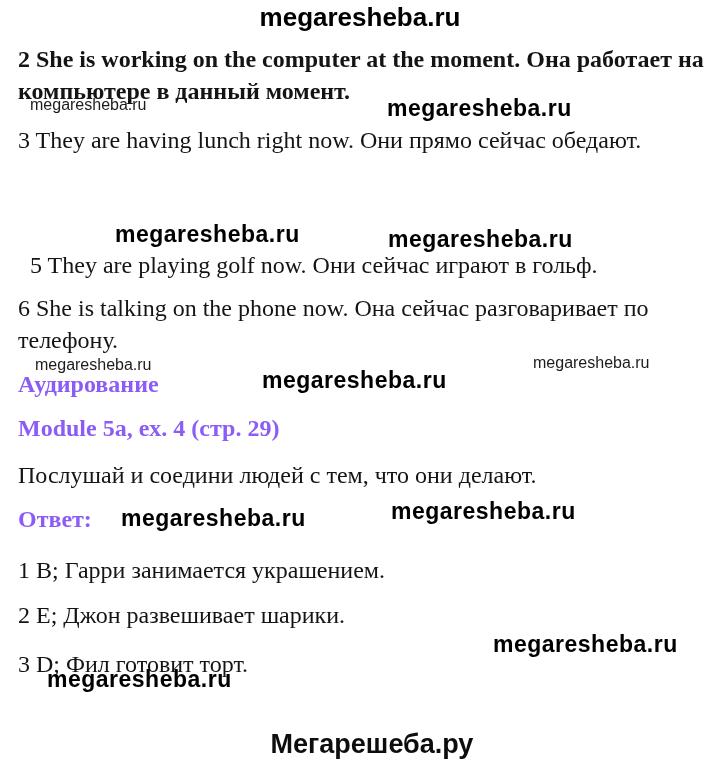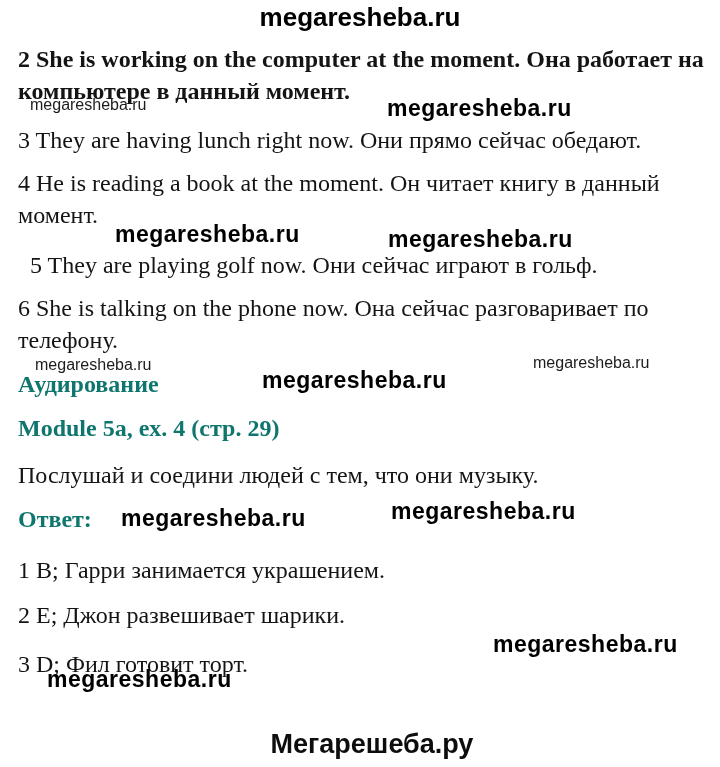--- a/index.html
+++ b/index.html
@@ -21,21 +21,21 @@
     font-family: "Liberation Serif", serif;
     font-size: 24px;
     line-height: 32px;
     color: #141414;
     white-space: pre-line;
   }
   .heading-bold {
     font-family: "Liberation Serif", serif;
     font-size: 24px;
     font-weight: bold;
-    color: #0f766e;
+    color: #8b5cf6;
     white-space: nowrap;
   }
   .wm-bold {
     font-family: "Liberation Sans", sans-serif;
     font-size: 23px;
     font-weight: bold;
     color: #000000;
     letter-spacing: 0.5px;
     white-space: nowrap;
   }
@@ -73,40 +73,38 @@
   <div class="abs center-band header-wm" style="top:2px;">megaresheba.ru</div>
 
   <div class="abs body-text" style="left:18px; top:43px; width:690px;font-weight:bold;">2 She is working on the computer at the moment. Она работает на
 компьютере в данный момент.</div>
 
   <div class="abs wm-small" style="left:30px; top:96px;">megaresheba.ru</div>
   <div class="abs wm-bold" style="left:387px; top:95px;">megaresheba.ru</div>
 
   <div class="abs body-text" style="left:18px; top:124px; width:690px;">3 They are having lunch right now. Они прямо сейчас обедают.</div>
 
-  <div class="abs body-text" style="left:18px; top:167px; width:690px;">4 He is reading a book at the moment. Он читает книгу в данный
-момент.</div>
 
   <div class="abs wm-bold" style="left:115px; top:221px;">megaresheba.ru</div>
   <div class="abs wm-bold" style="left:388px; top:226px;">megaresheba.ru</div>
 
   <div class="abs body-text" style="left:30px; top:249px; width:690px;">5 They are playing golf now. Они сейчас играют в гольф.</div>
 
   <div class="abs body-text" style="left:18px; top:292px; width:690px;">6 She is talking on the phone now. Она сейчас разговаривает по
 телефону.</div>
 
   <div class="abs wm-small" style="left:35px; top:356px;">megaresheba.ru</div>
   <div class="abs wm-bold" style="left:262px; top:367px;">megaresheba.ru</div>
   <div class="abs wm-small" style="left:533px; top:354px;">megaresheba.ru</div>
 
   <div class="abs heading-bold" style="left:18px; top:371px;">Аудирование</div>
 
   <div class="abs heading-bold" style="left:18px; top:415px;">Module 5a, ex. 4 (стр. 29)</div>
 
-  <div class="abs body-text" style="left:18px; top:459px; width:690px;">Послушай и соедини людей с тем, что они музыку.</div>
+  <div class="abs body-text" style="left:18px; top:459px; width:690px;">Послушай и соедини людей с тем, что они делают.</div>
 
   <div class="abs heading-bold" style="left:18px; top:506px;">Ответ:</div>
   <div class="abs wm-bold" style="left:121px; top:505px;">megaresheba.ru</div>
   <div class="abs wm-bold" style="left:391px; top:498px;">megaresheba.ru</div>
 
   <div class="abs body-text" style="left:18px; top:554px; width:690px;">1 B; Гарри занимается украшением.</div>
 
   <div class="abs body-text" style="left:18px; top:599px; width:690px;">2 E; Джон развешивает шарики.</div>
 
   <div class="abs wm-bold" style="left:493px; top:631px;">megaresheba.ru</div>

